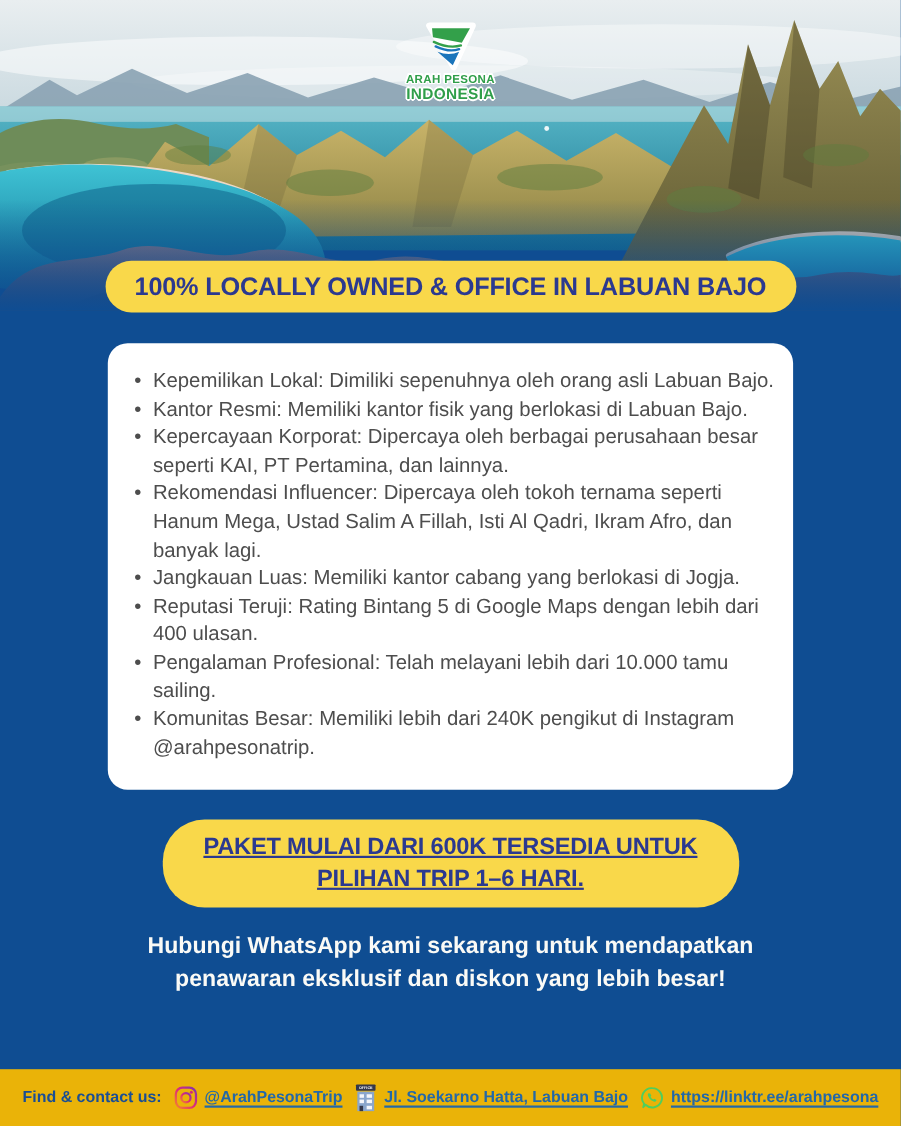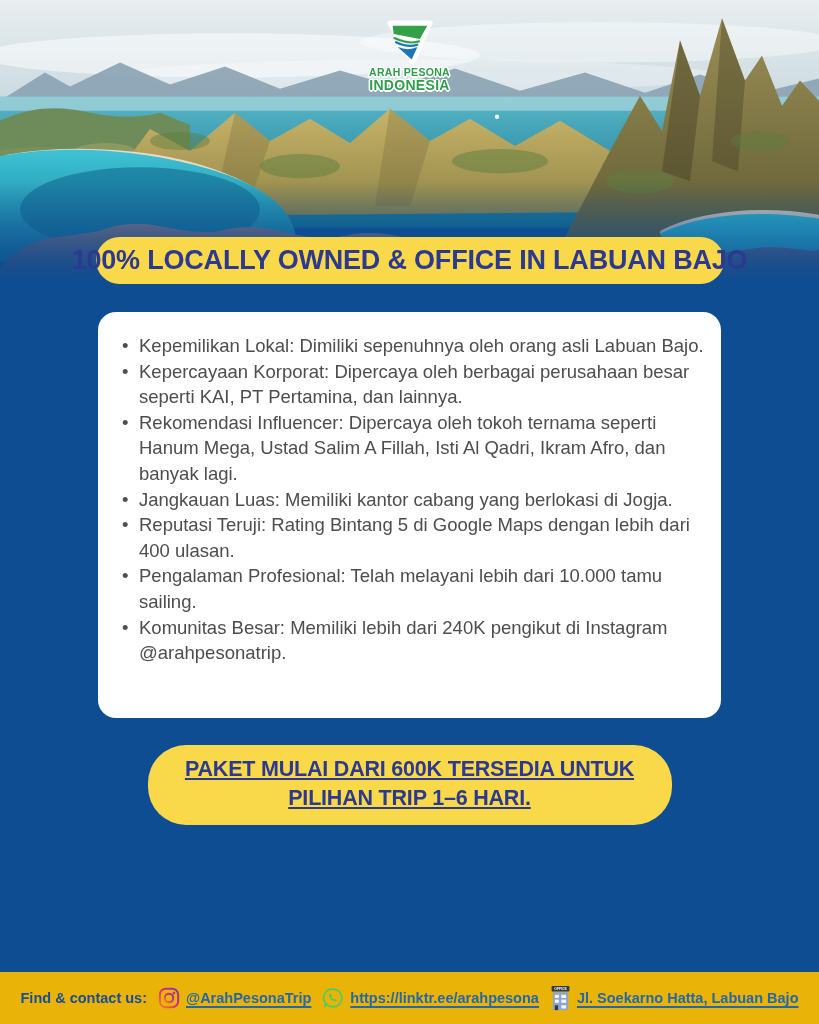--- a/index.html
+++ b/index.html
@@ -21,21 +21,21 @@
   }
   .logo-l1{font-size:10.5px;margin-top:1px;}
   .logo-l2{font-size:14px;}
   
   .headline-banner{
     position:absolute;top:237px;left:50%;transform:translateX(-50%);
     width:628px;height:47px;background:#F9D84A;border-radius:24px;
     display:flex;align-items:center;justify-content:center;z-index:4;
   }
   .headline-banner span{
-    color:#2B3990;font-weight:bold;font-size:27px;letter-spacing:-0.2px;
+    color:#2B3990;font-weight:bold;font-size:23px;letter-spacing:-0.2px;
     white-space:nowrap;
   }
   
   .benefits-card{
     position:absolute;top:312px;left:98px;width:623px;height:406px;
     background:#fff;border-radius:18px;box-sizing:border-box;
     padding:21px 16px 0 24px;overflow:hidden;
   }
   .benefits-card ul{margin:0;padding:0;list-style:none;}
   .benefits-card li{
@@ -159,34 +159,39 @@
     <div class="logo-l2">INDONESIA</div>
   </div>
 
   <div class="headline-banner">
     <span>100% LOCALLY OWNED &amp; OFFICE IN LABUAN BAJO</span>
   </div>
 
   <div class="benefits-card">
     <ul>
       <li>Kepemilikan Lokal: Dimiliki sepenuhnya oleh orang asli Labuan Bajo.</li>
+      <li>Kantor Resmi: Memiliki kantor fisik yang berlokasi di Labuan Bajo.</li>
       <li>Kepercayaan Korporat: Dipercaya oleh berbagai perusahaan besar seperti KAI, PT Pertamina, dan lainnya.</li>
       <li>Rekomendasi Influencer: Dipercaya oleh tokoh ternama seperti Hanum Mega, Ustad Salim A Fillah, Isti Al Qadri, Ikram Afro, dan banyak lagi.</li>
       <li>Jangkauan Luas: Memiliki kantor cabang yang berlokasi di Jogja.</li>
       <li>Reputasi Teruji: Rating Bintang 5 di Google Maps dengan lebih dari 400 ulasan.</li>
       <li>Pengalaman Profesional: Telah melayani lebih dari 10.000 tamu sailing.</li>
       <li>Komunitas Besar: Memiliki lebih dari 240K pengikut di Instagram @arahpesonatrip.</li>
     </ul>
   </div>
 
   <div class="offer-pill">
     <span>PAKET MULAI DARI 600K TERSEDIA UNTUK</span>
     <span>PILIHAN TRIP 1–6 HARI.</span>
   </div>
 
+  <div class="cta">
+    <span>Hubungi WhatsApp kami sekarang untuk mendapatkan</span>
+    <span>penawaran eksklusif dan diskon yang lebih besar!</span>
+  </div>
 
   <div class="footer">
     <span class="footer-label">Find &amp; contact us:</span>
 
     <a class="contact">
       <span class="icon">
         <svg width="22" height="22" viewBox="0 0 24 24">
           <defs>
             <linearGradient id="igg" x1="0" y1="1" x2="1" y2="0">
               <stop offset="0" stop-color="#F58529"></stop>
@@ -197,39 +202,39 @@
           <rect x="2" y="2" width="20" height="20" rx="6.5" fill="none" stroke="url(#igg)" stroke-width="2.2"></rect>
           <circle cx="12" cy="12" r="4.6" fill="none" stroke="url(#igg)" stroke-width="2.2"></circle>
           <circle cx="17.4" cy="6.6" r="1.5" fill="#D62976"></circle>
         </svg>
       </span>
       <span class="link-text">@ArahPesonaTrip</span>
     </a>
 
     <a class="contact">
       <span class="icon">
-        <svg width="22" height="22" viewBox="0 0 24 24">
-          <path d="M12,2.4 A9.6,9.6 0 1 1 5.3,18.9 L3,21.3 L3.9,17.9 A9.6,9.6 0 0 1 12,2.4 Z" fill="none" stroke="#4FCE5D" stroke-width="1.9" stroke-linejoin="round"></path>
-          <path d="M8.4,7.4 c-0.6,0.3 -1,1 -0.8,1.9 c0.3,1.6 1.2,3.2 2.5,4.4 c1.1,1 2.4,1.8 3.9,2.1 c0.9,0.2 1.6-0.2 1.9-0.9 l0.3-0.8 l-2.2-1.2 l-1,0.9 c-1.2-0.6 -2.2-1.6 -2.8-2.8 l0.9-1 l-1.2-2.2 Z" fill="#4FCE5D"></path>
-        </svg>
-      </span>
-      <span class="link-text">https://linktr.ee/arahpesona</span>
-    </a>
-
-    <a class="contact">
-      <span class="icon">
         <svg width="21" height="26" viewBox="0 0 26 32">
           <rect x="2" y="1" width="22" height="7" rx="1" fill="#33374B"></rect>
           <text x="13" y="6.3" font-size="4.2" font-weight="bold" fill="#ffffff" text-anchor="middle" font-family="Liberation Sans, sans-serif">OFFICE</text>
           <rect x="3.5" y="9" width="19" height="22" fill="#8AA6CC"></rect>
           <rect x="6" y="12" width="5" height="4" fill="#F4F6FA"></rect>
           <rect x="14" y="12" width="6" height="4" fill="#F4F6FA"></rect>
           <rect x="6" y="18" width="5" height="4" fill="#F4F6FA"></rect>
           <rect x="14" y="18" width="6" height="4" fill="#F4F6FA"></rect>
           <rect x="6" y="25" width="4" height="6" fill="#33374B"></rect>
           <rect x="14" y="25" width="6" height="4" fill="#F4F6FA"></rect>
         </svg>
       </span>
       <span class="link-text">Jl. Soekarno Hatta, Labuan Bajo</span>
     </a>
+
+    <a class="contact">
+      <span class="icon">
+        <svg width="22" height="22" viewBox="0 0 24 24">
+          <path d="M12,2.4 A9.6,9.6 0 1 1 5.3,18.9 L3,21.3 L3.9,17.9 A9.6,9.6 0 0 1 12,2.4 Z" fill="none" stroke="#4FCE5D" stroke-width="1.9" stroke-linejoin="round"></path>
+          <path d="M8.4,7.4 c-0.6,0.3 -1,1 -0.8,1.9 c0.3,1.6 1.2,3.2 2.5,4.4 c1.1,1 2.4,1.8 3.9,2.1 c0.9,0.2 1.6-0.2 1.9-0.9 l0.3-0.8 l-2.2-1.2 l-1,0.9 c-1.2-0.6 -2.2-1.6 -2.8-2.8 l0.9-1 l-1.2-2.2 Z" fill="#4FCE5D"></path>
+        </svg>
+      </span>
+      <span class="link-text">https://linktr.ee/arahpesona</span>
+    </a>
   </div>
 
 </div>
 
 </body></html>

